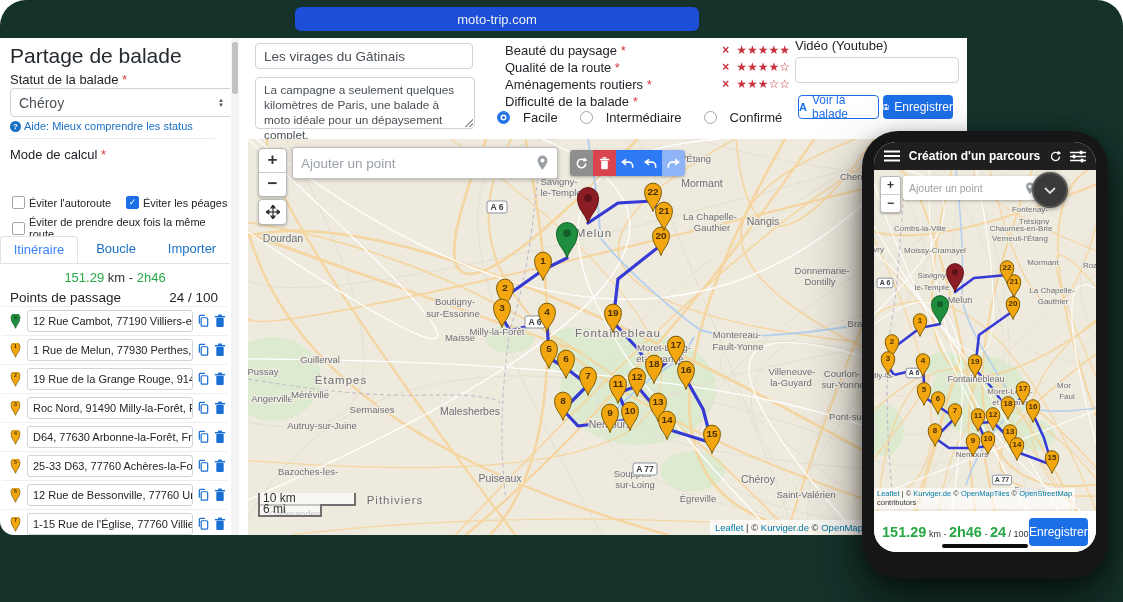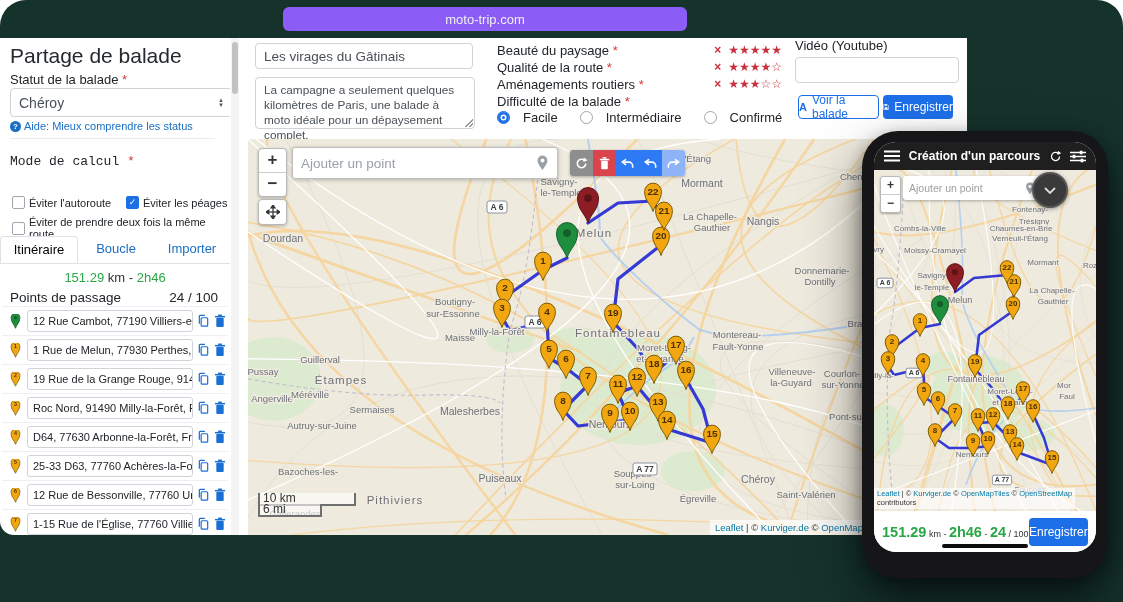--- a/index.html
+++ b/index.html
@@ -1,19 +1,19 @@
 <!DOCTYPE html>
 <html><head>
 <meta charset="utf-8">
 <style>
   html,body{margin:0;padding:0;background:#ffffff;font-family:"Liberation Sans",sans-serif;}
   .canvas{position:relative;width:1123px;height:602px;overflow:hidden;background:#fff;}
   .green-panel{position:absolute;inset:0;background:#15322b;border-radius:26px 26px 0 0;}
   
-  .url-pill{position:absolute;left:283px;top:7px;width:404px;height:24px;background:#8b5cf6;border-radius:6px;
+  .url-pill{position:absolute;left:295px;top:7px;width:404px;height:24px;background:#1d4ed8;border-radius:6px;
     color:#eef1f0;font-size:13px;display:flex;align-items:center;justify-content:center;}
   
   .app{position:absolute;left:0;top:38px;width:967px;height:497px;background:#fff;border-radius:0 0 14px 14px;}
   .req{color:#d63939;}
   
   .sidebar{position:absolute;left:0;top:0;width:230px;height:497px;overflow:hidden;}
   .sb-title{position:absolute;left:10px;top:6px;font-size:21px;font-weight:500;color:#24292e;}
   .sb-label{position:absolute;left:10px;font-size:13px;color:#212529;}
   .select{position:absolute;left:10px;top:50px;width:205px;height:27px;border:1px solid #ced4da;border-radius:4px;
     background:#fff;font-size:14px;color:#495057;display:flex;align-items:center;padding:0 8px;justify-content:space-between;}
@@ -24,41 +24,41 @@
   .divider{position:absolute;left:10px;top:100px;width:205px;border-top:1px solid #e9ecef;}
   .segmented{position:absolute;left:28px;top:127px;display:inline-flex;background:#42474d;border-radius:4px;overflow:hidden;
     box-shadow:0 1px 2px rgba(0,0,0,.3);}
   .seg{padding:3px 8px;font-size:11.5px;color:#fff;cursor:pointer;}
   .seg.active{background:#191c1f;font-weight:bold;}
   .cbrow{position:absolute;font-size:11px;color:#212529;display:flex;align-items:center;gap:4px;}
   .cb{width:11px;height:11px;border:1px solid #9fa6ad;border-radius:2px;background:#fff;flex:0 0 auto;}
   .cb.checked{background:#1d6fe8;border-color:#1d6fe8;color:#fff;font-size:9px;line-height:11px;text-align:center;}
   .tabs{position:absolute;left:0;top:198px;width:230px;height:27px;display:flex;border-bottom:1px solid #dee2e6;}
   .tab{flex:1;text-align:center;font-size:13px;line-height:26px;color:#1a6fc4;cursor:pointer;}
-  .tab.active{color:#000000;border:1px solid #dee2e6;border-bottom:1px solid #fff;border-radius:4px 4px 0 0;background:#fff;}
+  .tab.active{color:#3b82f6;border:1px solid #dee2e6;border-bottom:1px solid #fff;border-radius:4px 4px 0 0;background:#fff;}
   .stats{position:absolute;left:0;top:232px;width:230px;text-align:center;font-size:13px;color:#333;}
   .stats b{color:#28a745;font-weight:normal;}
   .wp-head{position:absolute;left:10px;top:252px;width:208px;display:flex;justify-content:space-between;
     font-size:13.5px;color:#212529;}
   .wp-list{position:absolute;left:2px;top:268px;width:226px;}
   .wp-row{display:flex;align-items:center;height:28px;border-top:1px solid #edf0f2;padding:0 2px 0 6px;gap:4px;}
   .wp-box{flex:1;height:20px;border:1px solid #ced4da;border-radius:3px;font-size:11px;color:#212529;line-height:20px;
     padding:0 5px;white-space:nowrap;overflow:hidden;background:#fff;}
   .wp-ico{width:15px;height:15px;flex:0 0 auto;color:#1a6fd4;}
   .scrollbar{position:absolute;left:231px;top:0;width:8px;height:497px;background:#f4f4f4;}
   .thumb{position:absolute;left:1px;top:4px;width:6px;height:52px;border-radius:3px;background:#c2c2c2;}
   
   .inp{position:absolute;border:1px solid #ced4da;border-radius:4px;background:#fff;font-size:13.5px;color:#495057;
     display:flex;align-items:center;padding:0 8px;}
   .ta{position:absolute;left:255px;top:39px;width:202px;height:40px;border:1px solid #ced4da;border-radius:4px;
     font-size:11.8px;color:#495057;padding:5px 8px;line-height:1.28;}
   .ta .grip{position:absolute;right:1px;bottom:1px;width:8px;height:8px;
     background:linear-gradient(135deg,transparent 50%,#999 50%,#999 60%,transparent 60%,transparent 75%,#999 75%,#999 85%,transparent 85%);}
   .ratings{position:absolute;left:497px;top:0;width:285px;}
-  .rrow{position:absolute;left:0;width:285px;height:16px;display:flex;align-items:center;font-size:13px;color:#212529;}
+  .rrow{position:absolute;left:8px;width:285px;height:16px;display:flex;align-items:center;font-size:13px;color:#212529;}
   .rrow .lbl{flex:0 0 auto;}
   .rrow .fill{flex:1;}
   .xmark{color:#c9303c;font-weight:bold;font-size:12px;margin-right:7px;}
   .stars{color:#c9303c;font-size:12px;letter-spacing:0;}
   .radios{position:absolute;left:0;top:72px;display:flex;gap:22px;font-size:13px;color:#212529;}
   .radio{display:flex;align-items:center;gap:13px;}
   .rdot{width:13px;height:13px;border-radius:50%;border:1px solid #9fa6ad;background:#fff;box-sizing:border-box;}
   .rdot.sel{background:#1d6fe8;border-color:#1d6fe8;box-shadow:inset 0 0 0 2.5px #1d6fe8, inset 0 0 0 4px #fff;}
   .video-label{position:absolute;left:795px;top:0;font-size:13px;color:#212529;}
   .btn{position:absolute;height:24px;border-radius:4px;font-size:12px;display:flex;align-items:center;justify-content:center;
@@ -136,21 +136,21 @@
         <span class="sel-arrows">
             <span>▲</span>
             <span>▼</span>
           </span>
       </div>
       <div class="help">
         <span class="qicon">?</span>
         <span>Aide: Mieux comprendre les status</span>
       </div>
       <div class="divider"></div>
-      <div class="sb-label" style="top:116px;font-family:Liberation Mono, monospace;">
+      <div class="sb-label" style="top:109px;">
         <span>Mode de calcul</span><span class="req"> *</span>
       </div>
       <div id="cbzone">
           <label class="cbrow" style="left: 12px; top: 158px;">
             <span class="cb"></span>
             <span>Éviter l'autoroute</span>
           </label>
           <label class="cbrow" style="left: 126px; top: 158px;">
             <span class="cb checked">✓</span>
             <span>Éviter les péages</span>

